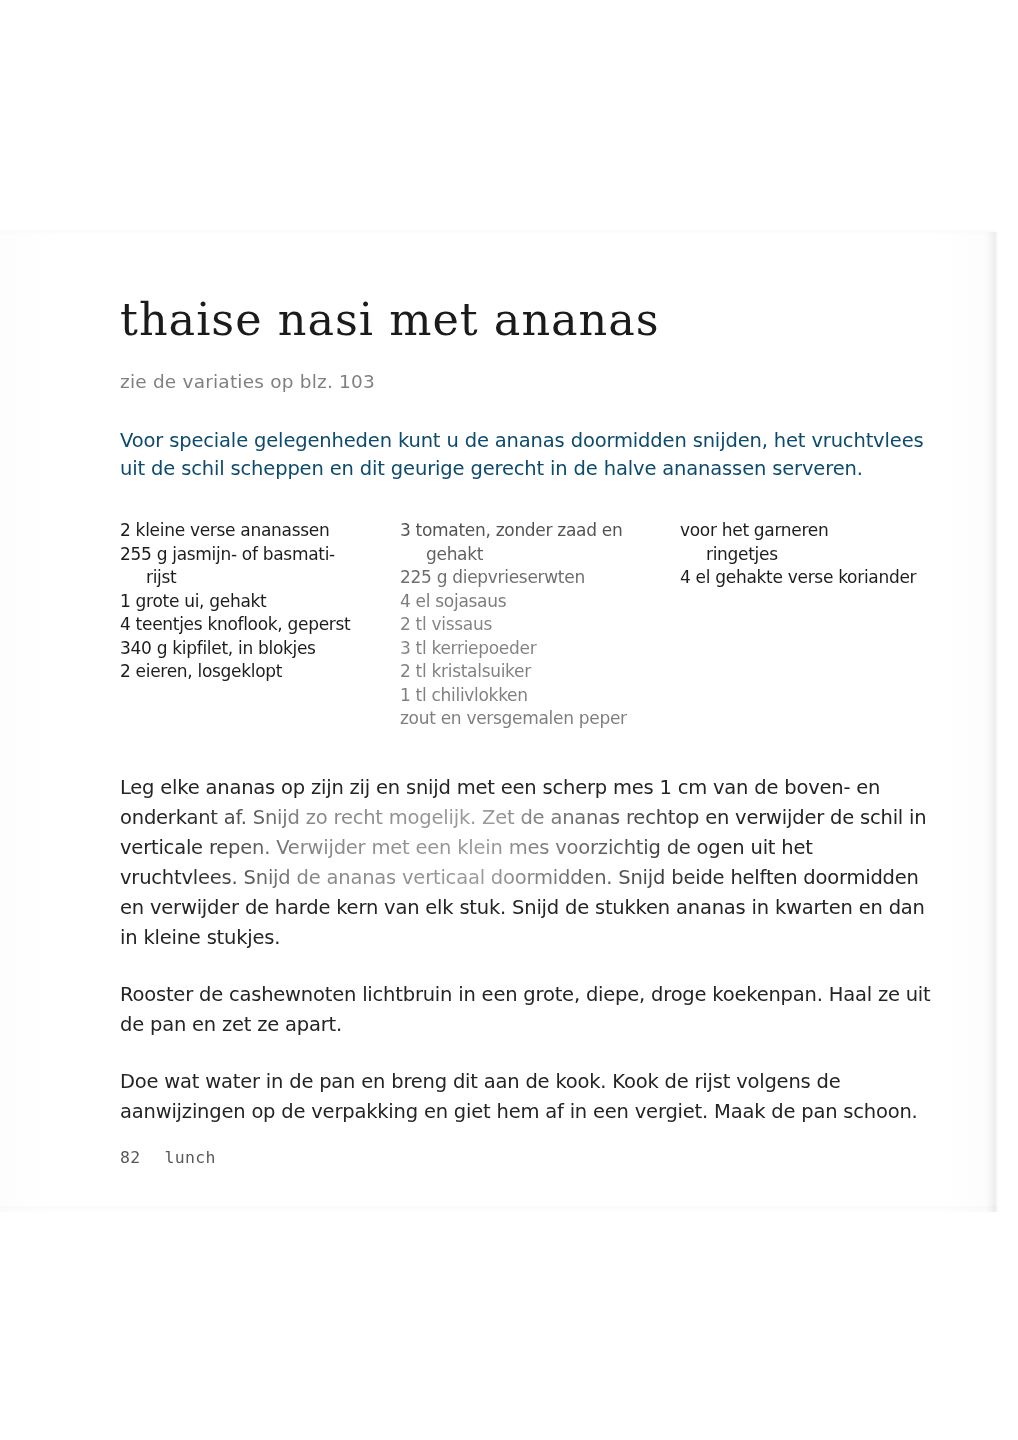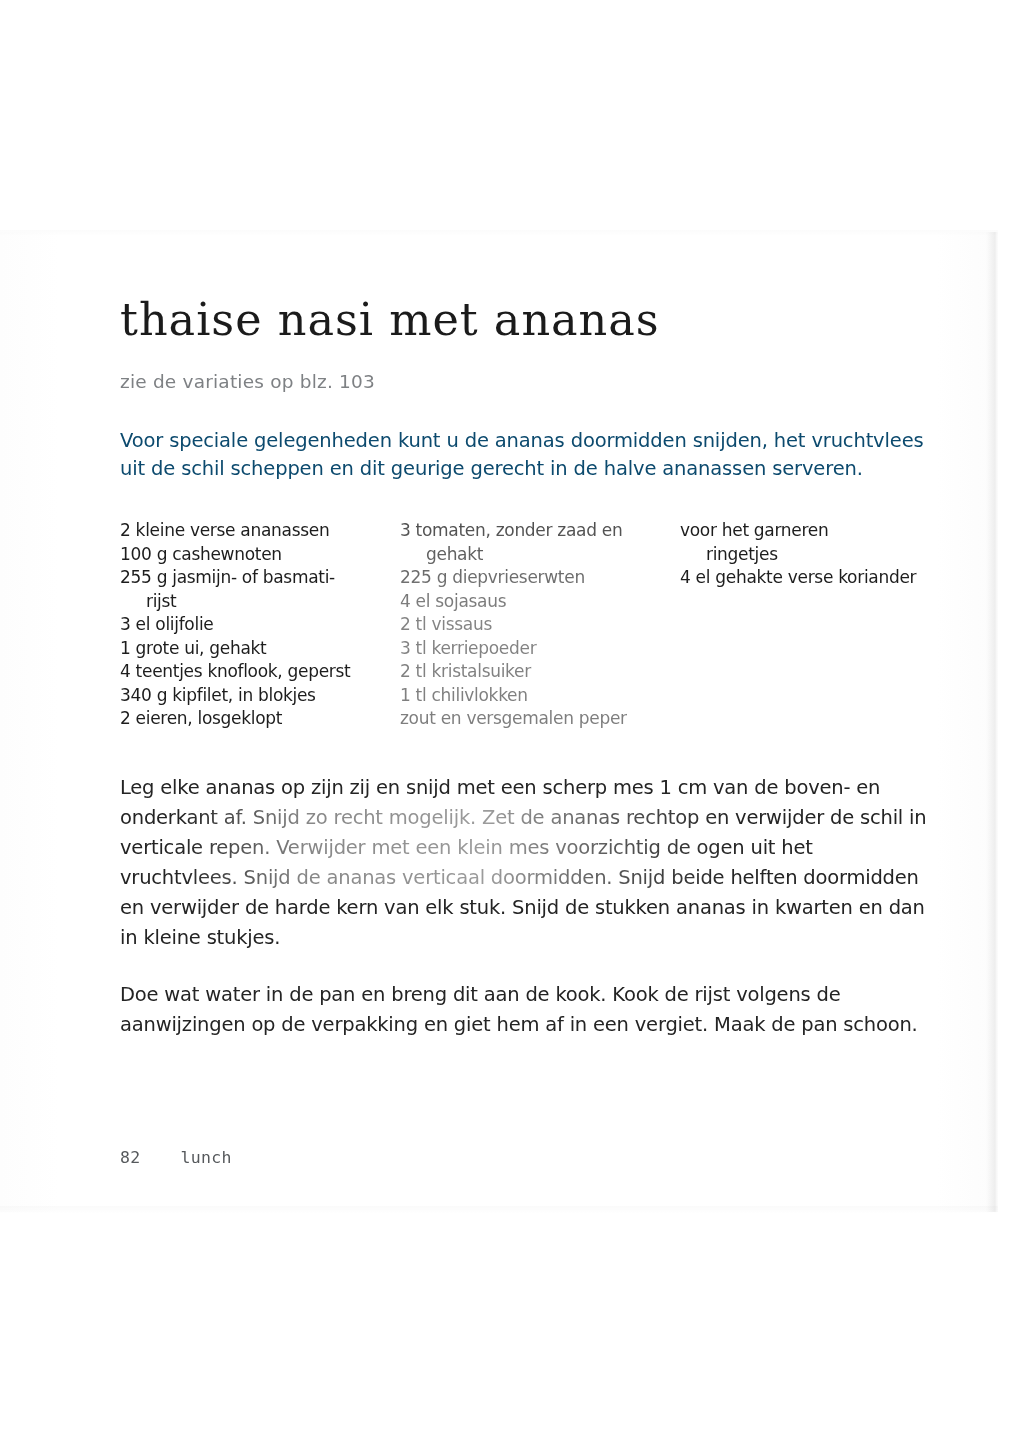--- a/index.html
+++ b/index.html
@@ -189,21 +189,21 @@
   
   .page-footer {
     position: absolute;
     left: 120px;
     top: 1148px;
     font-family: "DejaVu Sans Mono", monospace;
     font-size: 16.5px;
     letter-spacing: 0.3px;
     color: #56595c;
     display: flex;
-    gap: 40px;
+    gap: 24px;
   }
 </style>
 </head>
 <body>
 
 <div id="scan">
 
   <div class="page-sheet"></div>
   <div class="page-edge-top"></div>
   <div class="page-edge-right"></div>
@@ -213,24 +213,22 @@
 
     <h1 class="recipe-title">thaise nasi met ananas</h1>
 
     <p class="recipe-subtitle">zie de variaties op blz. 103</p>
 
     <p class="intro">Voor speciale gelegenheden kunt u de ananas doormidden snijden, het vruchtvlees uit de schil scheppen en dit geurige gerecht in de halve ananassen serveren.</p>
 
     <div class="ingredients">
       <div class="ing-col col-1">
           <div class="ing-line">2 kleine verse ananassen</div>
-          <div class="ing-line">100 g cashewnoten</div>
           <div class="ing-line">255 g jasmijn- of basmati-</div>
           <div class="ing-line cont">rijst</div>
-          <div class="ing-line">3 el olijfolie</div>
           <div class="ing-line">1 grote ui, gehakt</div>
           <div class="ing-line">4 teentjes knoflook, geperst</div>
           <div class="ing-line">340 g kipfilet, in blokjes</div>
           <div class="ing-line">2 eieren, losgeklopt</div>
         </div>
       <div class="ing-col col-2">
           <div class="ing-line">3 tomaten, zonder zaad en</div>
           <div class="ing-line cont">gehakt</div>
           <div class="ing-line">225 g diepvrieserwten</div>
           <div class="ing-line">4 el sojasaus</div>
@@ -242,20 +240,21 @@
         </div>
       <div class="ing-col col-3">
           <div class="ing-line heading">voor het garneren</div>
           <div class="ing-line cont">ringetjes</div>
           <div class="ing-line">4 el gehakte verse koriander</div>
         </div>
     </div>
 
     <div class="method">
         <p>Leg elke ananas op zijn zij en snijd met een scherp mes 1 cm van de boven- en onderkant af. Snijd zo recht mogelijk. Zet de ananas rechtop en verwijder de schil in verticale repen. Verwijder met een klein mes voorzichtig de ogen uit het vruchtvlees. Snijd de ananas verticaal doormidden. Snijd beide helften doormidden en verwijder de harde kern van elk stuk. Snijd de stukken ananas in kwarten en dan in kleine stukjes.</p>
+        <p>Rooster de cashewnoten lichtbruin in een grote, diepe, droge koekenpan. Haal ze uit de pan en zet ze apart.</p>
         <p>Doe wat water in de pan en breng dit aan de kook. Kook de rijst volgens de aanwijzingen op de verpakking en giet hem af in een vergiet. Maak de pan schoon.</p>
       </div>
 
   </div>
 
   <div class="fade-band fade-ingredients-2"></div>
   <div class="fade-band fade-method-1"></div>
   <div class="fade-band fade-method-2"></div>
 
   <div class="page-footer">

